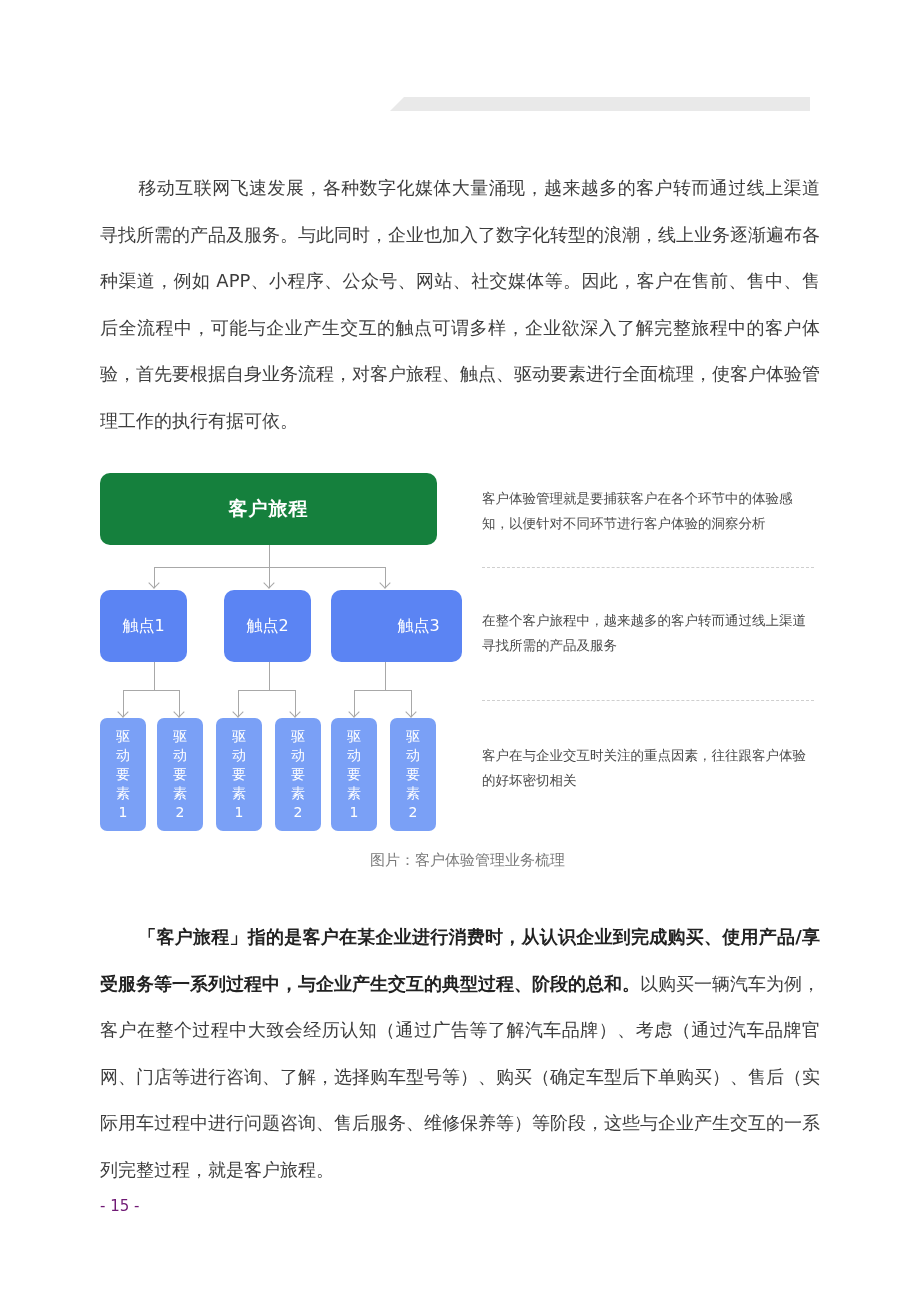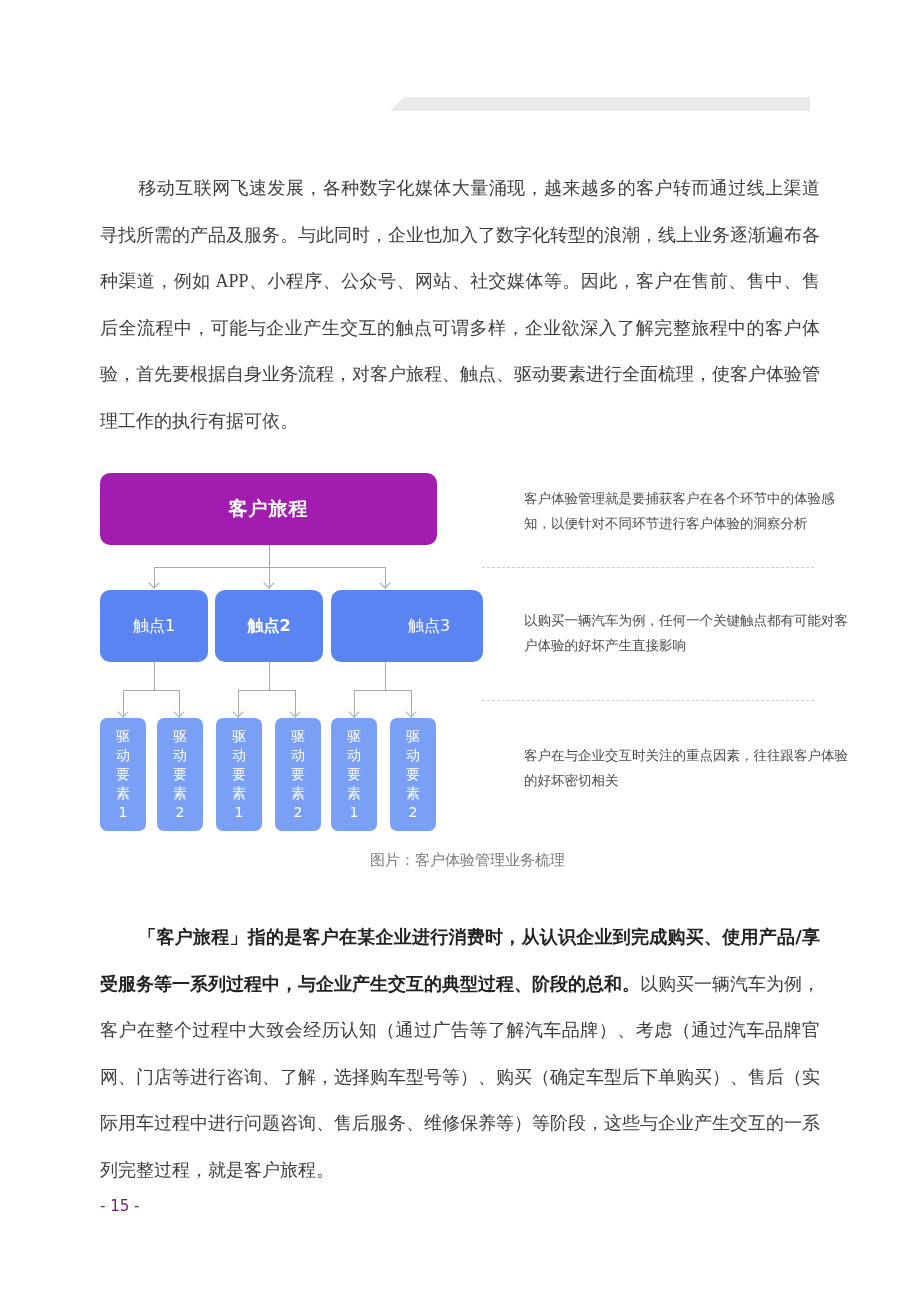--- a/index.html
+++ b/index.html
@@ -7,40 +7,40 @@
          font-family: "DejaVu Sans", "Liberation Sans", sans-serif; color: #3a3a3a; }
 
   .header { position: absolute; left: 100px; top: 94px; height: 22px; width: 720px; }
   .header-text { position: absolute; left: 0; top: 0; font-size: 15px; color: #8a8a8a; letter-spacing: 0.5px; white-space: nowrap; }
   .header-bar { position: absolute; left: 290px; top: 3px; width: 420px; height: 14px; background: #e9e9e9;
                 clip-path: polygon(14px 0, 100% 0, 100% 100%, 0 100%); }
 
   .para { position: absolute; left: 100px; width: 720px; font-size: 18px; line-height: 46.5px;
           color: #3d3d3d; text-align: justify; text-justify: inter-character; }
   .para .indent { display: inline-block; width: 38px; }
-  .p1 { top: 165px; font-family: Liberation Serif, serif; }
+  .p1 { top: 165px; }
   .p2 { top: 914px; }
   .bold { font-weight: bold; color: #222; }
 
   
   .diagram { position: absolute; left: 0; top: 0; width: 919px; height: 900px; pointer-events: none; }
   .box { position: absolute; display: flex; align-items: center; justify-content: center; color: #ffffff;
          border-radius: 10px; pointer-events: auto; }
-  .box-top { left: 100px; top: 473px; width: 337px; height: 72px; background: #a21caf; font-size: 19px; font-weight: bold; letter-spacing: 1px; }
-  .box-tp { top: 590px; width: 108px; height: 72px; background: #5b84f3; font-size: 16px; }
+  .box-top { left: 100px; top: 473px; width: 337px; height: 72px; background: #15803d; font-size: 19px; font-weight: bold; letter-spacing: 1px; }
+  .box-tp { top: 590px; width: 87px; height: 72px; background: #5b84f3; font-size: 16px; }
   .box-dr { top: 718px; width: 46px; height: 113px; background: #7aa0f6; font-size: 14px; line-height: 19px;
             writing-mode: horizontal-tb; flex-direction: column; border-radius: 7px; }
   .box-dr span { display: block; text-align: center; }
 
   .line { position: absolute; background: #a8a8a8; }
   .arrow { position: absolute; width: 7px; height: 7px; border-right: 1.3px solid #a8a8a8; border-bottom: 1.3px solid #a8a8a8;
            transform: rotate(45deg); }
 
   .notes { position: absolute; left: 482px; top: 486px; width: 336px; }
-  .note { position: absolute; left: 0; width: 336px; font-size: 13.5px; line-height: 25px; color: #4a4a4a; margin-left: 42px; }
+  .note { position: absolute; left: 0; width: 336px; font-size: 13.5px; line-height: 25px; color: #4a4a4a; }
   .dash { position: absolute; left: 0; width: 332px; border-top: 1px dashed #cfcfcf; }
 
   .caption { position: absolute; left: 0; width: 919px; top: 851px; text-align: center; font-size: 15px; color: #7a7a7a; }
   .caption span { display: inline-block; margin-left: 16px; }
 
   .page-num { position: absolute; left: 100px; top: 1197px; font-size: 15px; color: #701a75; }
 </style>
 </head>
 <body>
 
@@ -61,21 +61,21 @@
   <div class="line" style="left:154px; top:567px; width:1.3px; height:21px;"></div>
   <div class="line" style="left:269px; top:567px; width:1.3px; height:21px;"></div>
   <div class="line" style="left:385px; top:567px; width:1.3px; height:21px;"></div>
   <div class="arrow" style="left:150px; top:579px;"></div>
   <div class="arrow" style="left:265px; top:579px;"></div>
   <div class="arrow" style="left:381px; top:579px;"></div>
 
   <div class="box box-tp" style="left:100px;">
     <span>触点1</span>
   </div>
-  <div class="box box-tp" style="left:215px;font-weight:bold;">
+  <div class="box box-tp" style="left:224px;">
     <span>触点2</span>
   </div>
   <div class="box box-tp" style="left:331px;padding-left:44px;">
     <span>触点3</span>
   </div>
 
   <div class="line" style="left:154px; top:662px; width:1.3px; height:28px;"></div>
   <div class="line" style="left:123px; top:690px; width:57px; height:1.3px;"></div>
   <div class="line" style="left:123px; top:690px; width:1.3px; height:26px;"></div>
   <div class="line" style="left:179px; top:690px; width:1.3px; height:26px;"></div>
@@ -135,21 +135,21 @@
     <span>驱</span>
     <span>动</span>
     <span>要</span>
     <span>素</span>
     <span>2</span>
   </div>
 
   <div class="notes">
     <div class="note" style="top:0px;">客户体验管理就是要捕获客户在各个环节中的体验感知，以便针对不同环节进行客户体验的洞察分析</div>
     <div class="dash" style="top:81px;"></div>
-    <div class="note" style="top:122px;">以购买一辆汽车为例，任何一个关键触点都有可能对客户体验的好坏产生直接影响</div>
+    <div class="note" style="top:122px;">在整个客户旅程中，越来越多的客户转而通过线上渠道寻找所需的产品及服务</div>
     <div class="dash" style="top:214px;"></div>
     <div class="note" style="top:257px;">客户在与企业交互时关注的重点因素，往往跟客户体验的好坏密切相关</div>
   </div>
 </div>
 
 <div class="caption">
   <span>图片：客户体验管理业务梳理</span>
 </div>
 
 <div class="para p2"><span class="indent"></span><span class="bold">「客户旅程」指的是客户在某企业进行消费时，从认识企业到完成购买、使用产品/享受服务等一系列过程中，与企业产生交互的典型过程、阶段的总和。</span><span>以购买一辆汽车为例，客户在整个过程中大致会经历认知（通过广告等了解汽车品牌）、考虑（通过汽车品牌官网、门店等进行咨询、了解，选择购车型号等）、购买（确定车型后下单购买）、售后（实际用车过程中进行问题咨询、售后服务、维修保养等）等阶段，这些与企业产生交互的一系列完整过程，就是客户旅程。</span></div>

